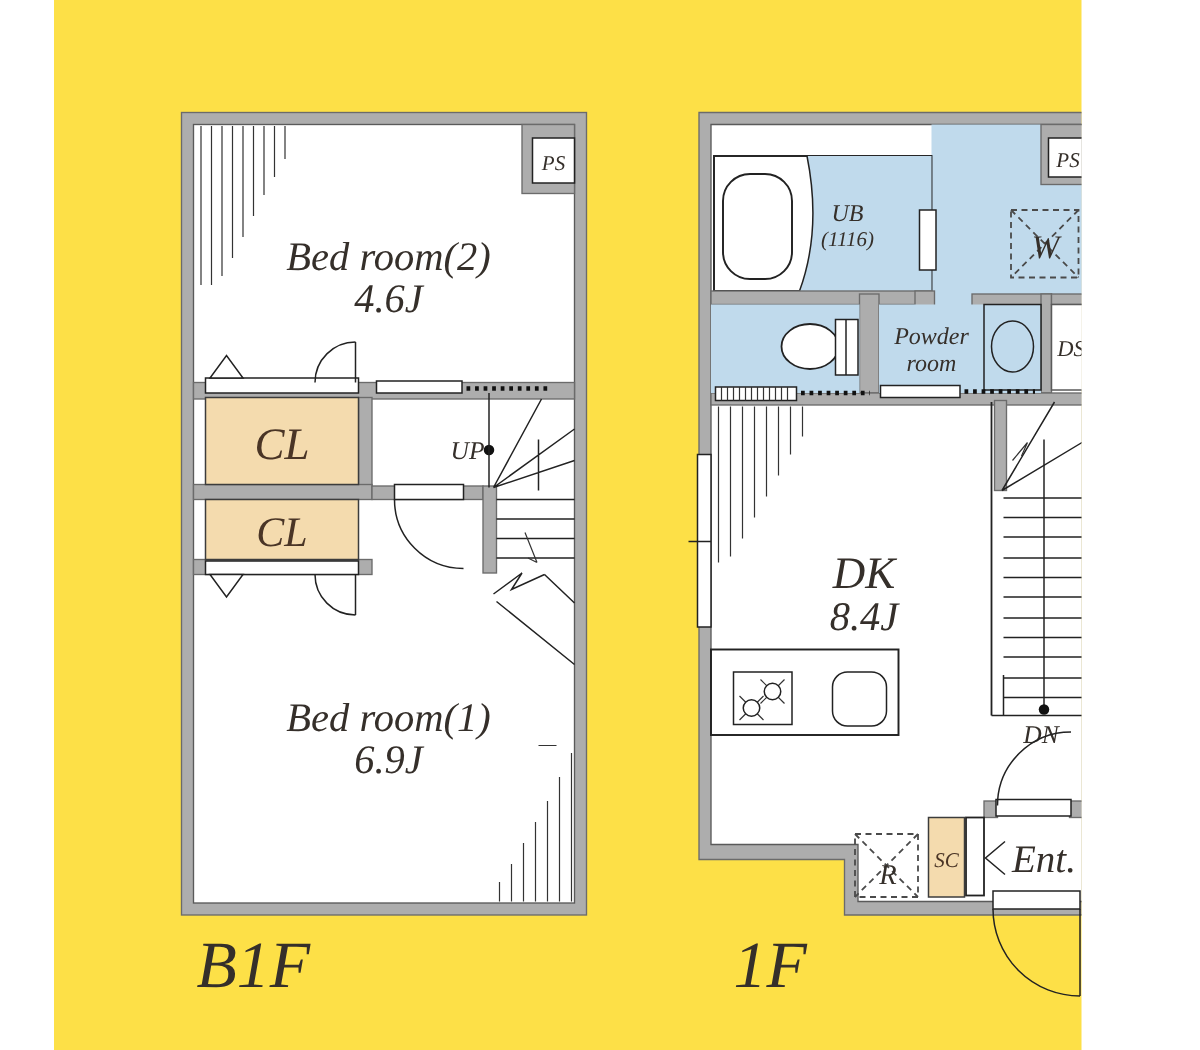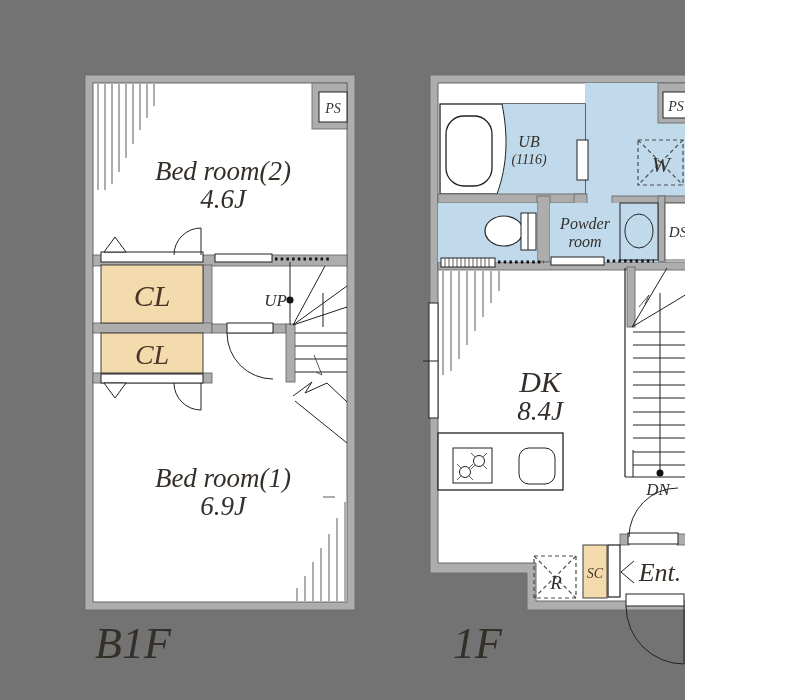--- a/index.html
+++ b/index.html
@@ -1,16 +1,16 @@
 <!DOCTYPE html>
 <html style="--wall: #ADADAD; --blue: #C0DAEC; --tan: #F4DBAE; --text: #352F2A;"><head>
 <meta charset="utf-8">
 <style>
   html,body{margin:0;padding:0;background:#ffffff;}
-  .page{width:685px;height:700px;background:#737373;position:relative;overflow:hidden;}
+  .page{width:685px;height:700px;background:#fde047;position:relative;overflow:hidden;margin-left:36px;}
   svg text{
     font-family:"Liberation Serif","DejaVu Serif",serif;
     font-style:italic;
     fill:var(--text,#352f2a);
   }
   .wall{fill:var(--wall,#ADADAD);stroke:#6b6b6b;stroke-width:0.9;}
   .floor{fill:#ffffff;stroke:#5a5a5a;stroke-width:0.9;}
   .blue{fill:var(--blue,#C0DAEC);stroke:none;}
   .tan{fill:var(--tan,#F4DBAE);stroke:#3c3c3c;stroke-width:1;}
   .wt{fill:#ffffff;stroke:#222;stroke-width:1;}

